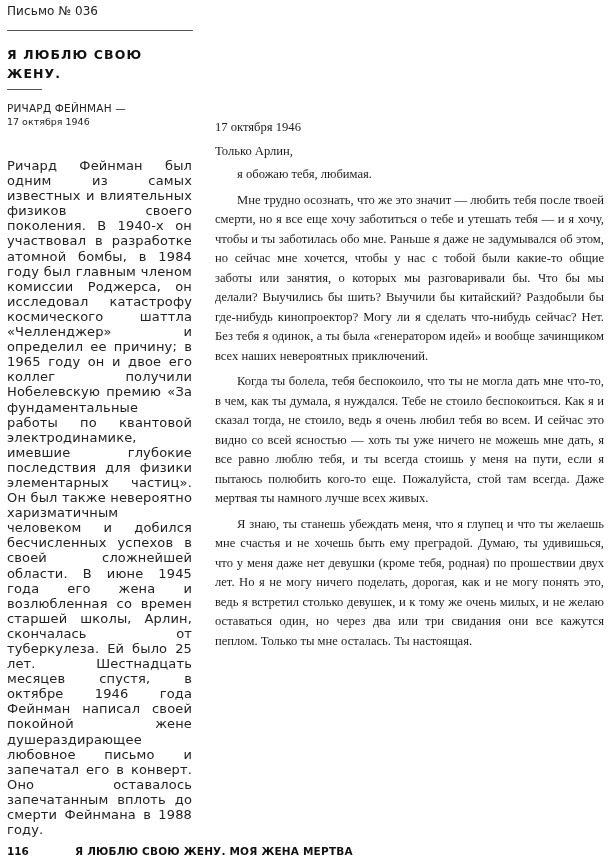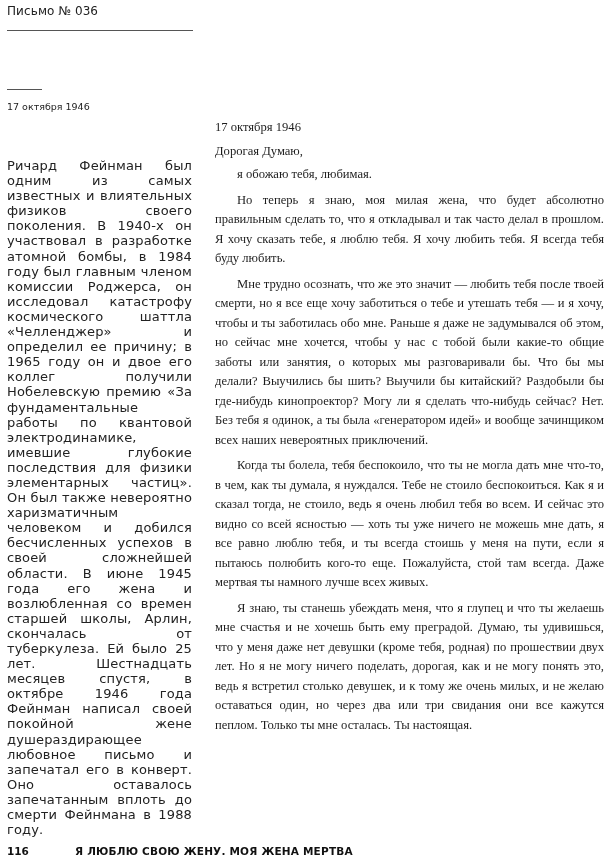--- a/index.html
+++ b/index.html
@@ -58,35 +58,36 @@
   .footer .page-num { position: absolute; left: 0; top: 0; }
   .footer .running-title { position: absolute; left: 68px; top: 0; letter-spacing: 0.2px; }
 </style>
 </head>
 <body>
 
 <div class="letter-number sans">Письмо № 036</div>
 <div class="top-rule"></div>
 
 <div class="title sans">
+  <div>Я ЛЮБЛЮ СВОЮ ЖЕНУ.</div>
 </div>
 
 <div class="short-rule"></div>
 
 <div class="author-block sans">
+  <div class="names">РИЧАРД ФЕЙНМАН —</div>
   <div class="date">17 октября 1946</div>
 </div>
 
 <div class="intro sans" lang="ru">Ричард Фейнман был одним из самых известных и влиятельных физиков своего поколения. В 1940-х он участвовал в разработке атомной бомбы, в 1984 году был главным членом комиссии Роджерса, он исследовал катастрофу космического шаттла «Челленджер» и определил ее причину; в 1965 году он и двое его коллег получили Нобелевскую премию «За фундаментальные работы по квантовой электродинамике, имевшие глубокие последствия для физики элементарных частиц». Он был также невероятно харизматичным человеком и добился бесчисленных успехов в своей сложнейшей области. В июне 1945 года его жена и возлюбленная со времен старшей школы, Арлин, скончалась от туберкулеза. Ей было 25 лет. Шестнадцать месяцев спустя, в октябре 1946 года Фейнман написал своей покойной жене душераздирающее любовное письмо и запечатал его в конверт. Оно оставалось запечатанным вплоть до смерти Фейнмана в 1988 году.</div>
 
 <div class="letter serif" lang="ru">
   <div class="date">17 октября 1946</div>
-  <div class="salutation">Дорогая Думаю,</div>
+  <div class="salutation">Только Арлин,</div>
   <p class="first">я обожаю тебя, любимая.</p>
-  <p>Но теперь я знаю, моя милая жена, что будет абсолютно правильным сделать то, что я откладывал и так часто делал в прошлом. Я хочу сказать тебе, я люблю тебя. Я хочу любить тебя. Я всегда тебя буду любить.</p>
   <p>Мне трудно осознать, что же это значит — любить тебя после твоей смерти, но я все еще хочу заботиться о тебе и утешать тебя — и я хочу, чтобы и ты заботилась обо мне. Раньше я даже не задумывался об этом, но сейчас мне хочется, чтобы у нас с тобой были какие-то общие заботы или занятия, о которых мы разговаривали бы. Что бы мы делали? Выучились бы шить? Выучили бы китайский? Раздобыли бы где-нибудь кинопроектор? Могу ли я сделать что-нибудь сейчас? Нет. Без тебя я одинок, а ты была «генератором идей» и вообще зачинщиком всех наших невероятных приключений.</p>
   <p>Когда ты болела, тебя беспокоило, что ты не могла дать мне что-то, в чем, как ты думала, я нуждался. Тебе не стоило беспокоиться. Как я и сказал тогда, не стоило, ведь я очень любил тебя во всем. И сейчас это видно со всей ясностью — хоть ты уже ничего не можешь мне дать, я все равно люблю тебя, и ты всегда стоишь у меня на пути, если я пытаюсь полюбить кого-то еще. Пожалуйста, стой там всегда. Даже мертвая ты намного лучше всех живых.</p>
   <p>Я знаю, ты станешь убеждать меня, что я глупец и что ты желаешь мне счастья и не хочешь быть ему преградой. Думаю, ты удивишься, что у меня даже нет девушки (кроме тебя, родная) по прошествии двух лет. Но я не могу ничего поделать, дорогая, как и не могу понять это, ведь я встретил столько девушек, и к тому же очень милых, и не желаю оставаться один, но через два или три свидания они все кажутся пеплом. Только ты мне осталась. Ты настоящая.</p>
 
 </div>
 
 <div class="footer sans">
   <span class="page-num">116</span>
   <span class="running-title">Я ЛЮБЛЮ СВОЮ ЖЕНУ. МОЯ ЖЕНА МЕРТВА</span>
 </div>

